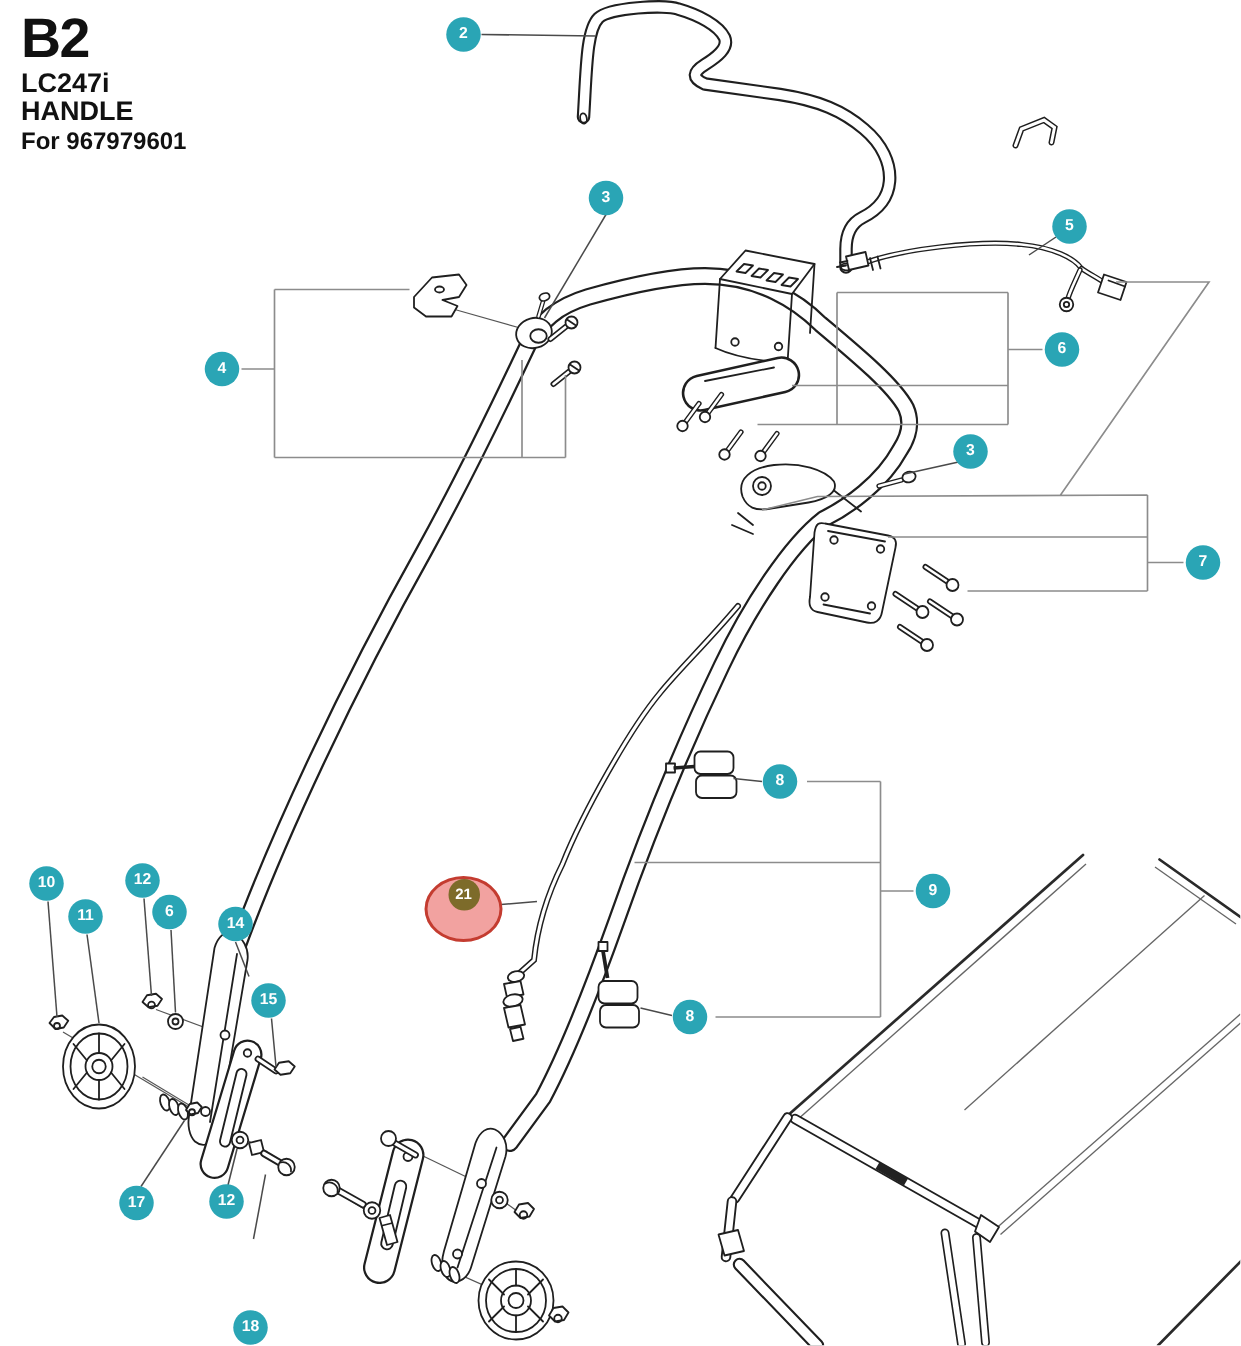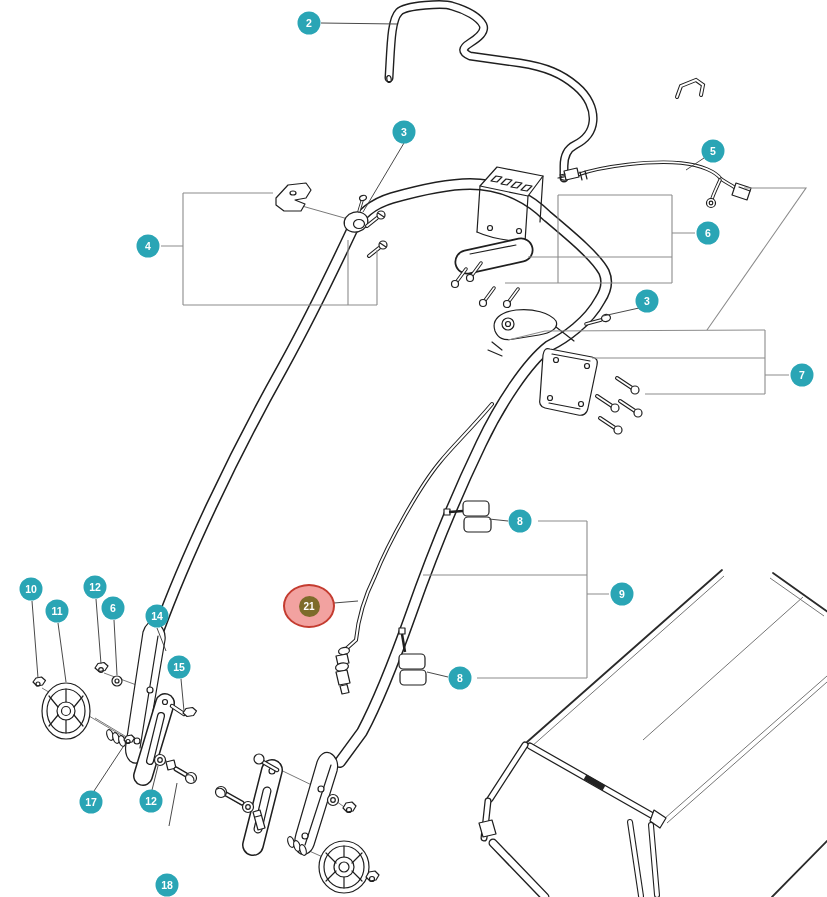--- a/index.html
+++ b/index.html
@@ -10,21 +10,21 @@
   .titleblock{position:absolute;left:14px;top:6px;color:#111;}
   .code{font-size:37px;font-weight:bold;line-height:40px;letter-spacing:-1px;float:left;margin-right:7px;}
   .model,.pname{font-size:18px;font-weight:bold;line-height:19px;}
   .fortext{font-size:16px;font-weight:bold;clear:both;padding-top:2px;}
   
   .badge{position:absolute;width:23px;height:23px;border-radius:50%;background:#2aa5b5;
          color:#fff;font-size:10.5px;font-weight:bold;line-height:23px;text-align:center;
          transform:translate(-50%,-50%);z-index:5;}
   .hl-wrap{position:absolute;width:48px;height:40px;border-radius:50%;background:#f2a2a0;
          border:2px solid #c43c30;transform:translate(-50%,-50%);z-index:4;
-         display:flex;align-items:center;justify-content:center;}
+         display:flex;justify-content:center;}
   .hl-badge{width:21px;height:21px;border-radius:50%;background:#7d6b2a;color:#fff;
          font-size:10px;font-weight:bold;line-height:21px;text-align:center;}
   
   .ln{stroke:#1f1f1f;stroke-width:1.2;fill:none;stroke-linejoin:round;stroke-linecap:round;}
   .lnw{stroke:#1f1f1f;stroke-width:1.2;fill:#fff;stroke-linejoin:round;}
   .thin{stroke:#555;stroke-width:0.8;fill:none;}
   .gray{stroke:#8c8c8c;stroke-width:1.1;fill:none;}
   .lead{stroke:#4a4a4a;stroke-width:1;fill:none;}
   .t12{stroke:#1f1f1f;stroke-width:12;fill:none;stroke-linecap:round;stroke-linejoin:round;}
   .t12i{stroke:#fff;stroke-width:9;fill:none;stroke-linecap:round;stroke-linejoin:round;}
@@ -327,20 +327,28 @@
       <path class="lead" d="M114,620 L117,675"></path>
       <path class="lead" d="M157,628 L166,651"></path>
       <path class="lead" d="M181,679 L184,711"></path>
       <path class="lead" d="M94,791 L123,747"></path>
       <path class="lead" d="M152,790 L158,766"></path>
       <path class="lead" d="M169,826 L177,783"></path>
       <path class="lead" d="M322,604 L358,601"></path>
     </g>
   </svg>
 
+  <div class="titleblock">
+    <div class="code">B2</div>
+    <div>
+      <div class="model">LC247i</div>
+      <div class="pname">HANDLE</div>
+    </div>
+    <div class="fortext">For 967979601</div>
+  </div>
 
   <div class="badge" style="left:309px;top:23px">2</div>
   <div class="badge" style="left:404px;top:132px">3</div>
   <div class="badge" style="left:148px;top:246px">4</div>
   <div class="badge" style="left:713px;top:151px">5</div>
   <div class="badge" style="left:708px;top:233px">6</div>
   <div class="badge" style="left:647px;top:301px">3</div>
   <div class="badge" style="left:802px;top:375px">7</div>
   <div class="badge" style="left:520px;top:521px">8</div>
   <div class="badge" style="left:622px;top:594px">9</div>

